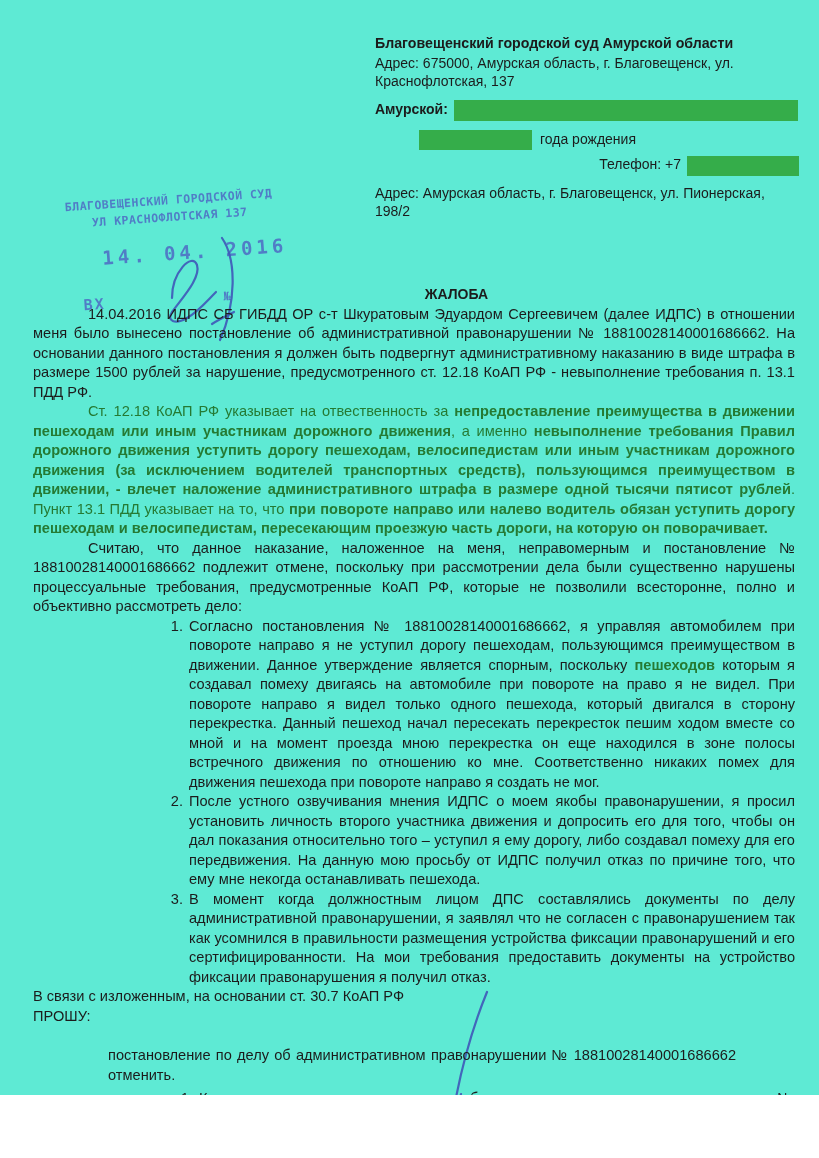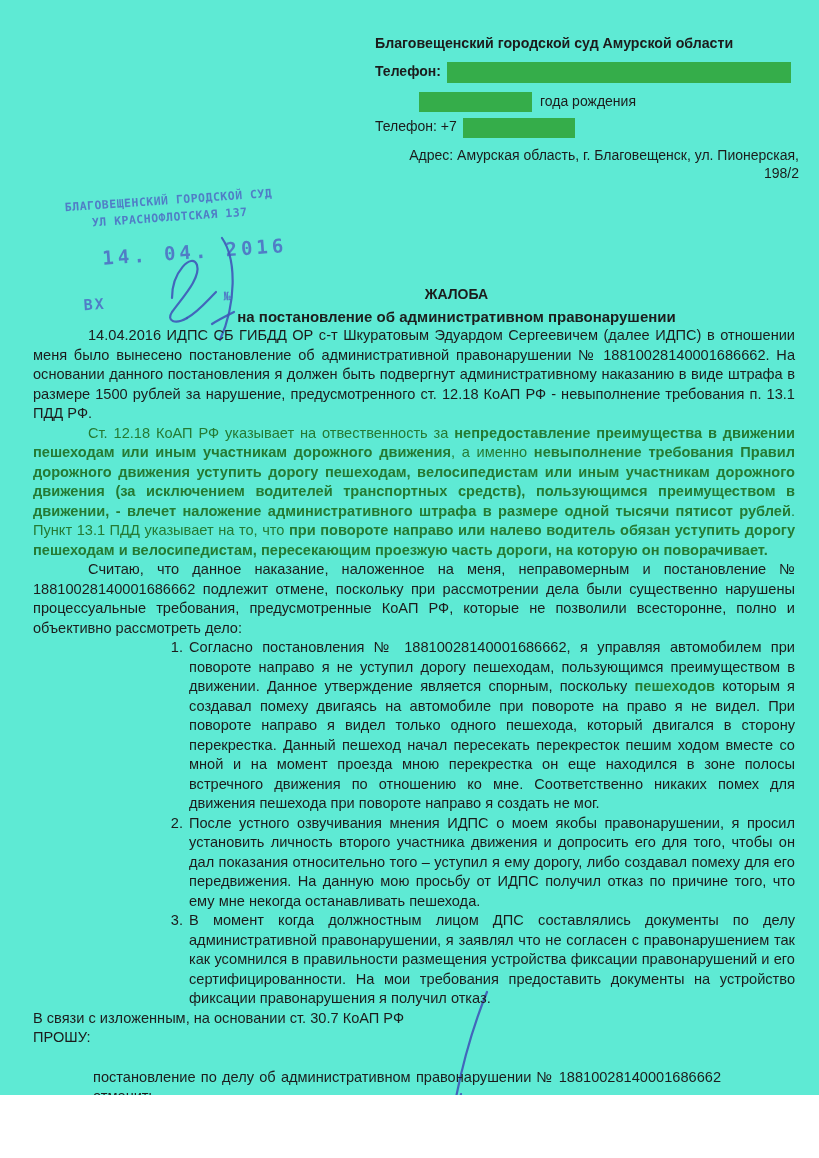--- a/index.html
+++ b/index.html
@@ -21,23 +21,23 @@
   .hdr-row{margin-top:10px;white-space:nowrap;}
   .hdr-label{font-weight:bold;}
   .bar{display:inline-block;background:var(--bar-green);vertical-align:middle;}
   .bar-applicant{width:344px;height:21px;margin-left:6px;}
   .bar-birth{width:113px;height:20px;margin-right:8px;}
   .bar-residence{width:272px;height:20px;margin-left:6px;}
   .bar-residence-full{display:block;width:421px;height:20px;margin-top:2px;}
   .bar-phone{width:112px;height:20px;margin-left:6px;}
   .row-birth{margin-top:9px;margin-left:44px;}
   .row-residence{margin-top:7px;white-space:nowrap;}
-  .row-phone{margin-top:5px;}
+  .row-phone{margin-top:5px;text-align:right;}
   .row-interested{margin-top:12px;font-weight:bold;white-space:normal;}
-  .row-int-address{margin-top:8px;white-space:normal;text-align:right;}
+  .row-int-address{margin-top:8px;white-space:normal;}
   
   .stamp{
     position:absolute;left:22px;top:193px;width:300px;
     color:var(--stamp-blue);transform:rotate(-4deg);opacity:.88;
     font-family:"DejaVu Sans Mono",monospace;
   }
   .stamp-l1{font-size:11.5px;font-weight:bold;letter-spacing:.5px;text-align:center;}
   .stamp-l2{font-size:11.5px;font-weight:bold;letter-spacing:.5px;text-align:center;margin-top:3px;}
   .stamp-date{font-size:19px;font-weight:bold;letter-spacing:4px;margin:18px 0 0 80px;}
   .stamp-vx{font-size:15px;font-weight:bold;letter-spacing:2px;margin:26px 0 0 58px;}
@@ -52,35 +52,36 @@
   .title-2{font-size:15px;margin-top:2px;}
   p.par{text-align:justify;text-indent:55px;margin:0;}
   .par-first{margin-top:26px;}
   .green-par{color:var(--text-green);}
   .sb{font-weight:bold;}
   .sg{color:var(--text-green);font-weight:bold;}
   ol.main-list{margin:0 0 0 122px;padding:0 0 0 32px;}
   ol.main-list li{text-align:justify;padding-left:2px;}
   .basis{margin-top:10px;}
   .request-label{margin:0;}
-  .request-block{margin:20px 0 0 60px;width:628px;text-align:justify;}
+  .request-block{margin:20px 0 0 75px;width:628px;text-align:justify;}
   .attach-label{margin:26px 0 0 132px;}
   ol.attach-list{margin:4px 0 0 132px;padding:0 0 0 32px;width:596px;}
   ol.attach-list li{text-align:justify;padding-left:2px;}
 </style>
 </head>
 <body>
 
 <div class="page">
 
   <div class="right-col">
     <div class="court-name">Благовещенский городской суд Амурской области</div>
+    <div class="court-address">Адрес: 675000, Амурская область, г. Благовещенск, ул. Краснофлотская, 137</div>
 
     <div class="hdr-row">
-      <span class="hdr-label">Телефон:</span><span class="bar bar-applicant"></span>
+      <span class="hdr-label">Амурской:</span><span class="bar bar-applicant"></span>
     </div>
 
     <div class="row-birth">
       <span class="bar bar-birth"></span><span>года рождения</span>
     </div>
 
 
     <div class="row-phone">
       <span>Телефон: +7</span><span class="bar bar-phone"></span>
     </div>
@@ -104,21 +105,20 @@
 
   <svg class="pen2" width="64" height="160" viewBox="0 0 64 160">
     <path class="penstroke" d="M 54,6 C 40,40 24,92 17,150"></path>
     <path class="penstroke" d="M 28,108 C 24,122 20,136 19,150"></path>
   </svg>
 
   <div class="main">
 
     <div class="title-block">
       <div class="title-1">ЖАЛОБА</div>
-      <div class="title-2">на постановление  об административном правонарушении</div>
     </div>
 
     <p class="par par-first">14.04.2016 ИДПС СБ ГИБДД ОР с-т Шкуратовым Эдуардом Сергеевичем (далее ИДПС) в отношении меня было вынесено постановление об административной правонарушении № 18810028140001686662. На основании данного постановления я должен быть подвергнут административному наказанию в виде штрафа в размере 1500 рублей за нарушение, предусмотренного ст. 12.18 КоАП РФ - невыполнение требования п. 13.1 ПДД РФ.</p>
 
     <p class="par green-par"><span>Ст. 12.18 КоАП РФ указывает на отвественность за </span><span class="sb">непредоставление преимущества в движении пешеходам или иным участникам дорожного движения</span><span>, а именно </span><span class="sb">невыполнение требования Правил дорожного движения уступить дорогу пешеходам, велосипедистам или иным участникам дорожного движения (за исключением водителей транспортных средств), пользующимся преимуществом в движении, - влечет наложение административного штрафа в размере одной тысячи пятисот рублей</span><span>. Пункт 13.1 ПДД указывает на то, что </span><span class="sb">при повороте направо или налево водитель обязан уступить дорогу пешеходам и велосипедистам, пересекающим проезжую часть дороги, на которую он поворачивает.</span></p>
 
     <p class="par">Считаю, что данное наказание, наложенное на меня, неправомерным и постановление № 18810028140001686662 подлежит отмене, поскольку при рассмотрении дела были существенно нарушены процессуальные требования, предусмотренные КоАП РФ, которые не позволили всесторонне, полно и объективно рассмотреть дело:</p>
 
     <ol class="main-list">
       <li><span>Согласно  постановления № 18810028140001686662, я управляя автомобилем при повороте направо я не уступил дорогу пешеходам, пользующимся преимуществом в движении. Данное утверждение является спорным, поскольку </span><span class="sb sg">пешеходов</span><span> которым я создавал помеху двигаясь на автомобиле при повороте на право я не видел. При повороте направо я видел только одного пешехода, который двигался в сторону перекрестка. Данный пешеход начал пересекать перекресток пешим ходом вместе со мной и на момент проезда мною перекрестка он еще находился в зоне полосы встречного движения по отношению ко мне. Соответственно никаких помех для движения пешехода при повороте направо я создать не мог.</span></li>

